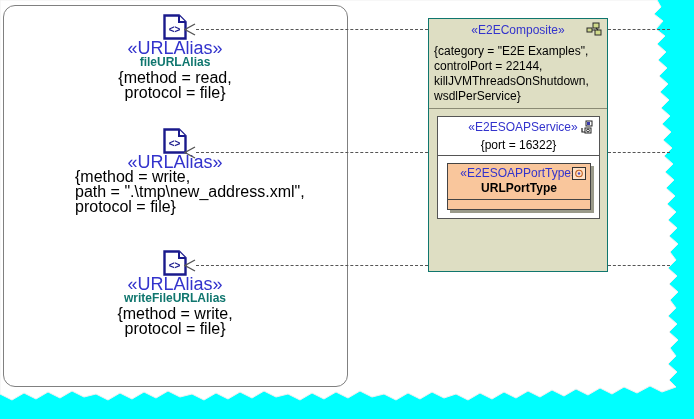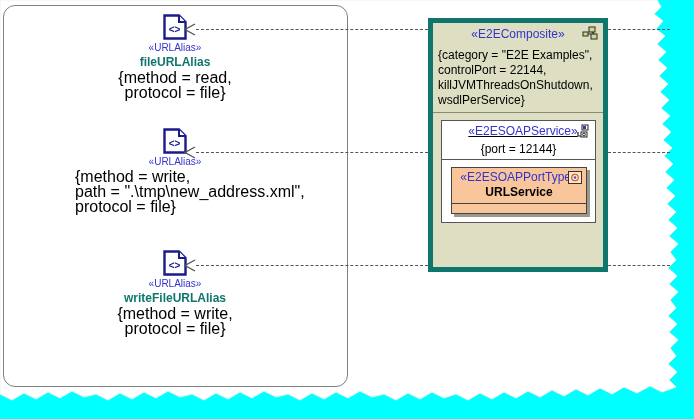--- a/index.html
+++ b/index.html
@@ -49,39 +49,39 @@
     position:absolute;
     text-align:center;
     z-index:7;
     width:300px;
   }
   .alias-icon{
     display:block;margin:0 auto 1px auto;
     width:24px;height:26px;
   }
   .stereo{
-    color:#3333cc;font-size:10px;line-height:14px;
+    color:#3333cc;font-size:18px;line-height:14px;
     white-space:nowrap;
   }
   .aname{
     color:#0f766e;font-size:12px;font-weight:bold;line-height:15px;
     white-space:nowrap;
   }
   .props{
     color:#000;font-size:16px;line-height:15px;
     white-space:pre;
   }
   .props.left-al{text-align:left;}
 
   
   .composite{
     position:absolute;
     left:428px;top:18px;width:180px;height:254px;
     background:#dedec3;
-    border:5px solid #0f766e;
+    border:1px solid #0f766e;
     box-sizing:border-box;
     z-index:6;
   }
   .comp-header{
     position:relative;
     padding:4px 6px 5px 6px;
     text-align:center;
   }
   .comp-stereo{color:#3333cc;font-size:12px;line-height:14px;}
   .comp-name{color:#000;font-size:12px;font-weight:bold;line-height:16px;}
@@ -99,21 +99,20 @@
   .service{
     background:#ffffff;
     border:1px solid #555555;
     box-sizing:border-box;
     width:100%;
   }
   .svc-header{
     position:relative;
     padding:3px 5px 4px 14px;
     text-align:center;
-    text-decoration:underline;
   }
   .svc-stereo{color:#3333cc;font-size:12px;line-height:14px;}
   .svc-name{color:#000;font-size:12px;font-weight:bold;line-height:16px;}
   .svc-props{font-size:12px;line-height:15px;color:#000;text-align:center;padding-bottom:2px;}
   .svc-divider{border-top:1px solid #555555;}
   .svc-body{padding:7px 8px 8px 9px;}
 
   
   .porttype-shadow{
     position:relative;
@@ -245,35 +244,35 @@
         <div class="svc-header">
           <svg class="ico-tr" width="15" height="15" viewBox="0 0 15 15">
             <rect x="6" y="1" width="6" height="5" fill="#ffffff" stroke="#222" stroke-width="1"></rect>
             <rect x="7" y="2" width="3" height="3" fill="#3a3aaa"></rect>
             <rect x="5" y="8" width="6" height="5" fill="#ffffff" stroke="#222" stroke-width="1"></rect>
             <circle cx="8" cy="10.5" r="1.4" fill="none" stroke="#222" stroke-width="1"></circle>
             <path d="M2,8 L2,12 L5,12" stroke="#222" stroke-width="1.2" fill="none"></path>
           </svg>
           <div class="svc-stereo">«E2ESOAPService»</div>
         </div>
-        <div class="svc-props">{port = 12144}</div>
+        <div class="svc-props">{port = 16322}</div>
         <div class="svc-divider"></div>
 
         <div class="svc-body">
           <div class="porttype-shadow">
             <div class="shadowbar"></div>
             <div class="porttype">
               <div class="pt-header">
                 <svg class="ico-tr" width="14" height="13" viewBox="0 0 14 13">
                   <rect x="0.5" y="0.5" width="13" height="12" fill="#ffe2c8" stroke="#333" stroke-width="1"></rect>
                   <circle cx="7" cy="6.5" r="3.3" fill="none" stroke="#c06020" stroke-width="1.1"></circle>
                   <circle cx="7" cy="6.5" r="1.2" fill="#5050c0"></circle>
                 </svg>
                 <div class="pt-stereo">«E2ESOAPPortType»</div>
-                <div class="pt-name">URLService</div>
+                <div class="pt-name">URLPortType</div>
               </div>
               <div class="pt-divider"></div>
               <div class="pt-empty"></div>
             </div>
           </div>
         </div>
       </div>
     </div>
   </div>
 

